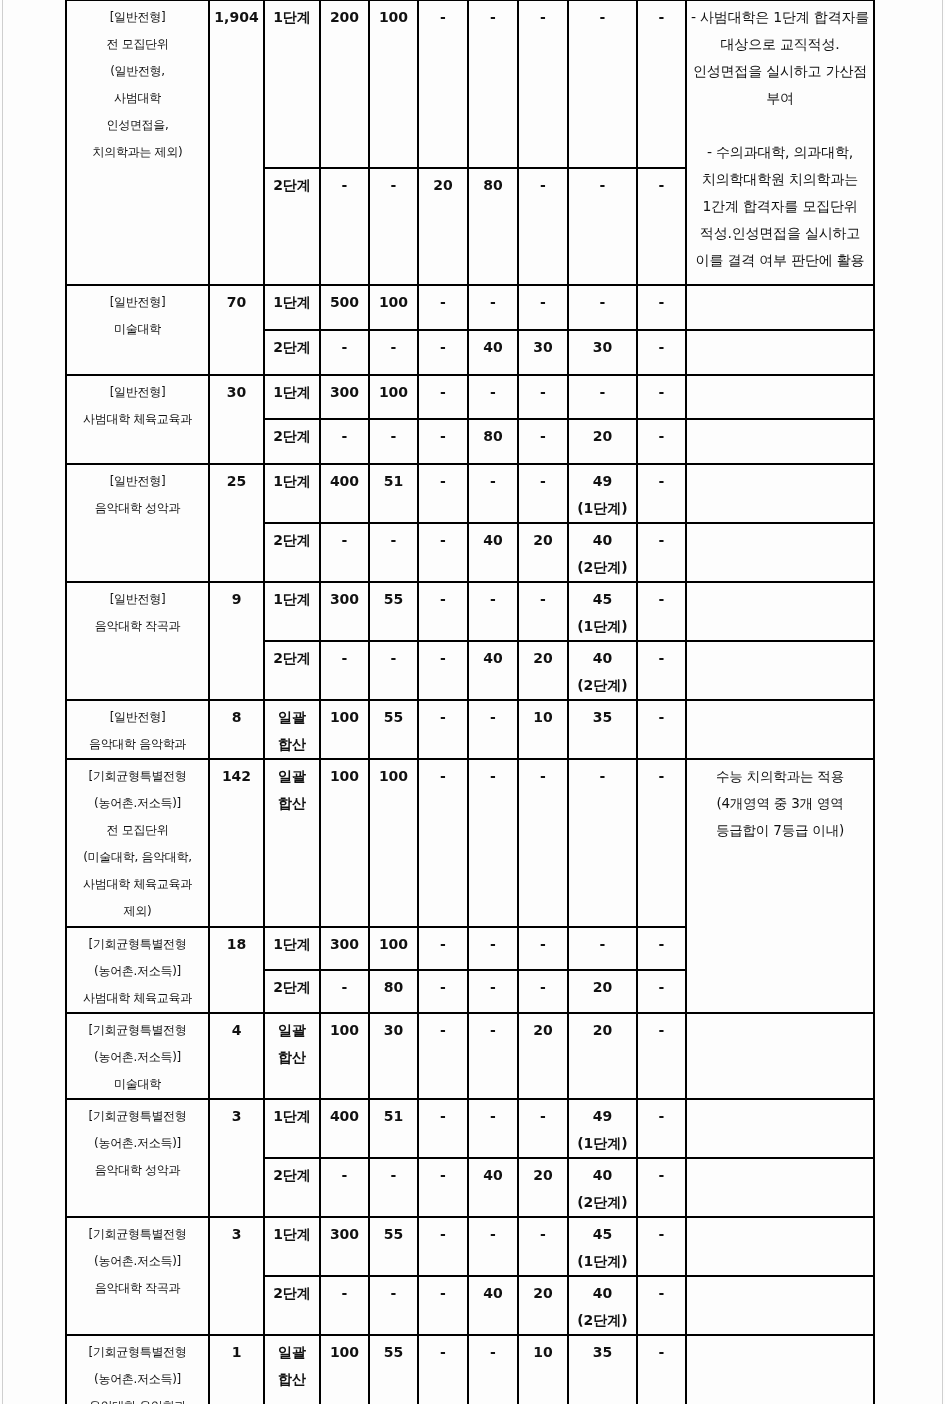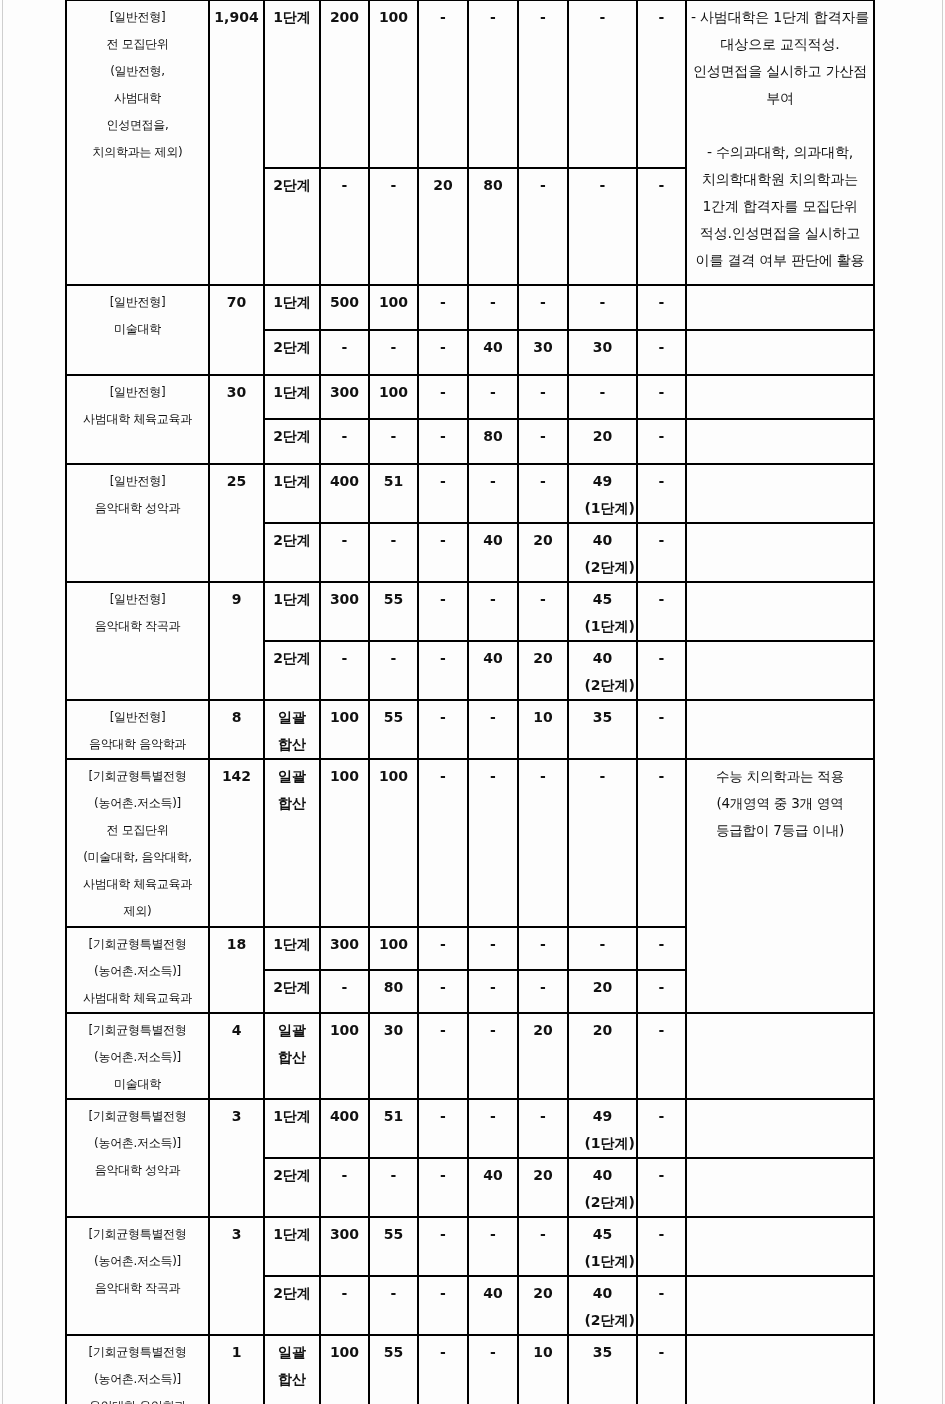--- a/index.html
+++ b/index.html
@@ -22,21 +22,21 @@
     vertical-align: top; text-align: center;
     padding: 3px 1px 0 1px;
     line-height: 27px;
     overflow: hidden;
     word-break: keep-all;
   }
   td.cat { font-weight: normal; font-size: 12px; letter-spacing: -0.3px; }
   td.num, td.stage { font-weight: bold; }
   td.note { font-weight: normal; font-size: 14px; text-align: center; padding: 0 2px; letter-spacing: -0.2px; }
   td.note-plain { font-weight: normal; font-size: 13.5px; }
-  .sub { font-weight: normal; display: block; text-align: right; }
+  .sub { font-weight: normal; display: block; }
 </style>
 </head>
 <body>
 
 <div class="edge-left"></div>
 <div class="edge-right"></div>
 
 <table class="admit">
   <colgroup>
     <col style="width:143px">

